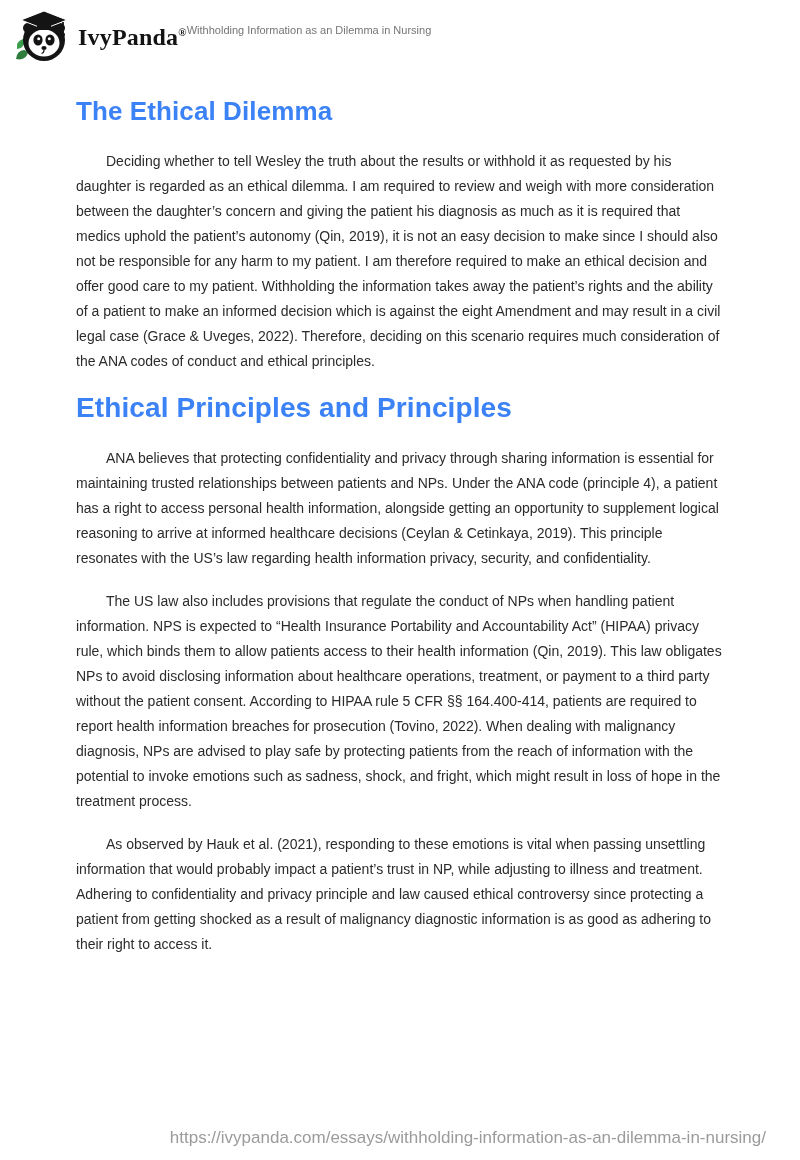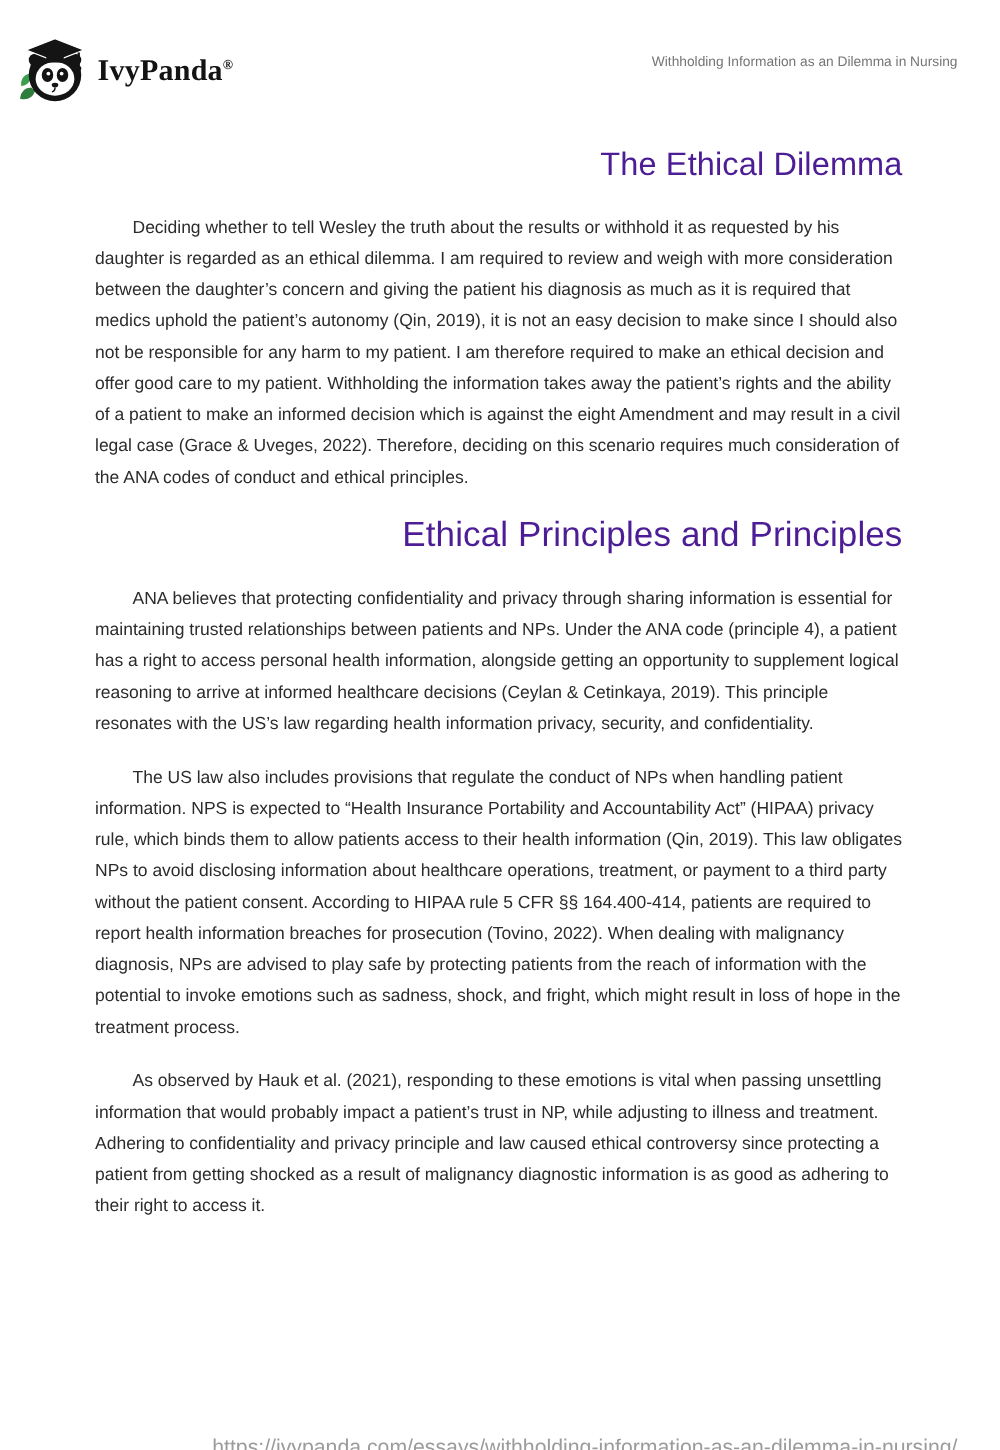--- a/index.html
+++ b/index.html
@@ -11,24 +11,22 @@
     font-family: "Liberation Sans", sans-serif;
     color: #2b2b2b;
     overflow: hidden;
   }
   .page { width: 800px; height: 1160px; position: relative; background: #fff; }
 
   
   .header {
     display: flex;
     align-items: flex-start;
-    justify-content: space-between;
     padding: 10px 34px 0 16px;
     height: 70px;
-    margin-top: 20px;
   }
   .brand {
     display: flex;
     align-items: center;
     gap: 10px;
     cursor: pointer;
   }
   .logo-icon { width: 52px; height: 54px; display: inline-block; }
   .brand-name {
     font-family: "Liberation Serif", serif;
@@ -44,26 +42,25 @@
     padding-top: 14px;
     text-align: right;
   }
 
   
   .content {
     padding: 12px 78px 0 76px;
   }
   h1.section-heading {
     font-size: 26px;
-    font-weight: normal;
-    color: #4c1d95;
+    font-weight: bold;
+    color: #3b82f6;
     margin-top: 14px;
     margin-bottom: 22px;
     letter-spacing: 0.1px;
-    text-align: right;
   }
   h1.section-heading.lg {
     font-size: 28px;
     margin-top: 16px;
   }
   p.body-para {
     font-size: 14px;
     line-height: 25px;
     text-indent: 30px;
     margin-bottom: 18px;

